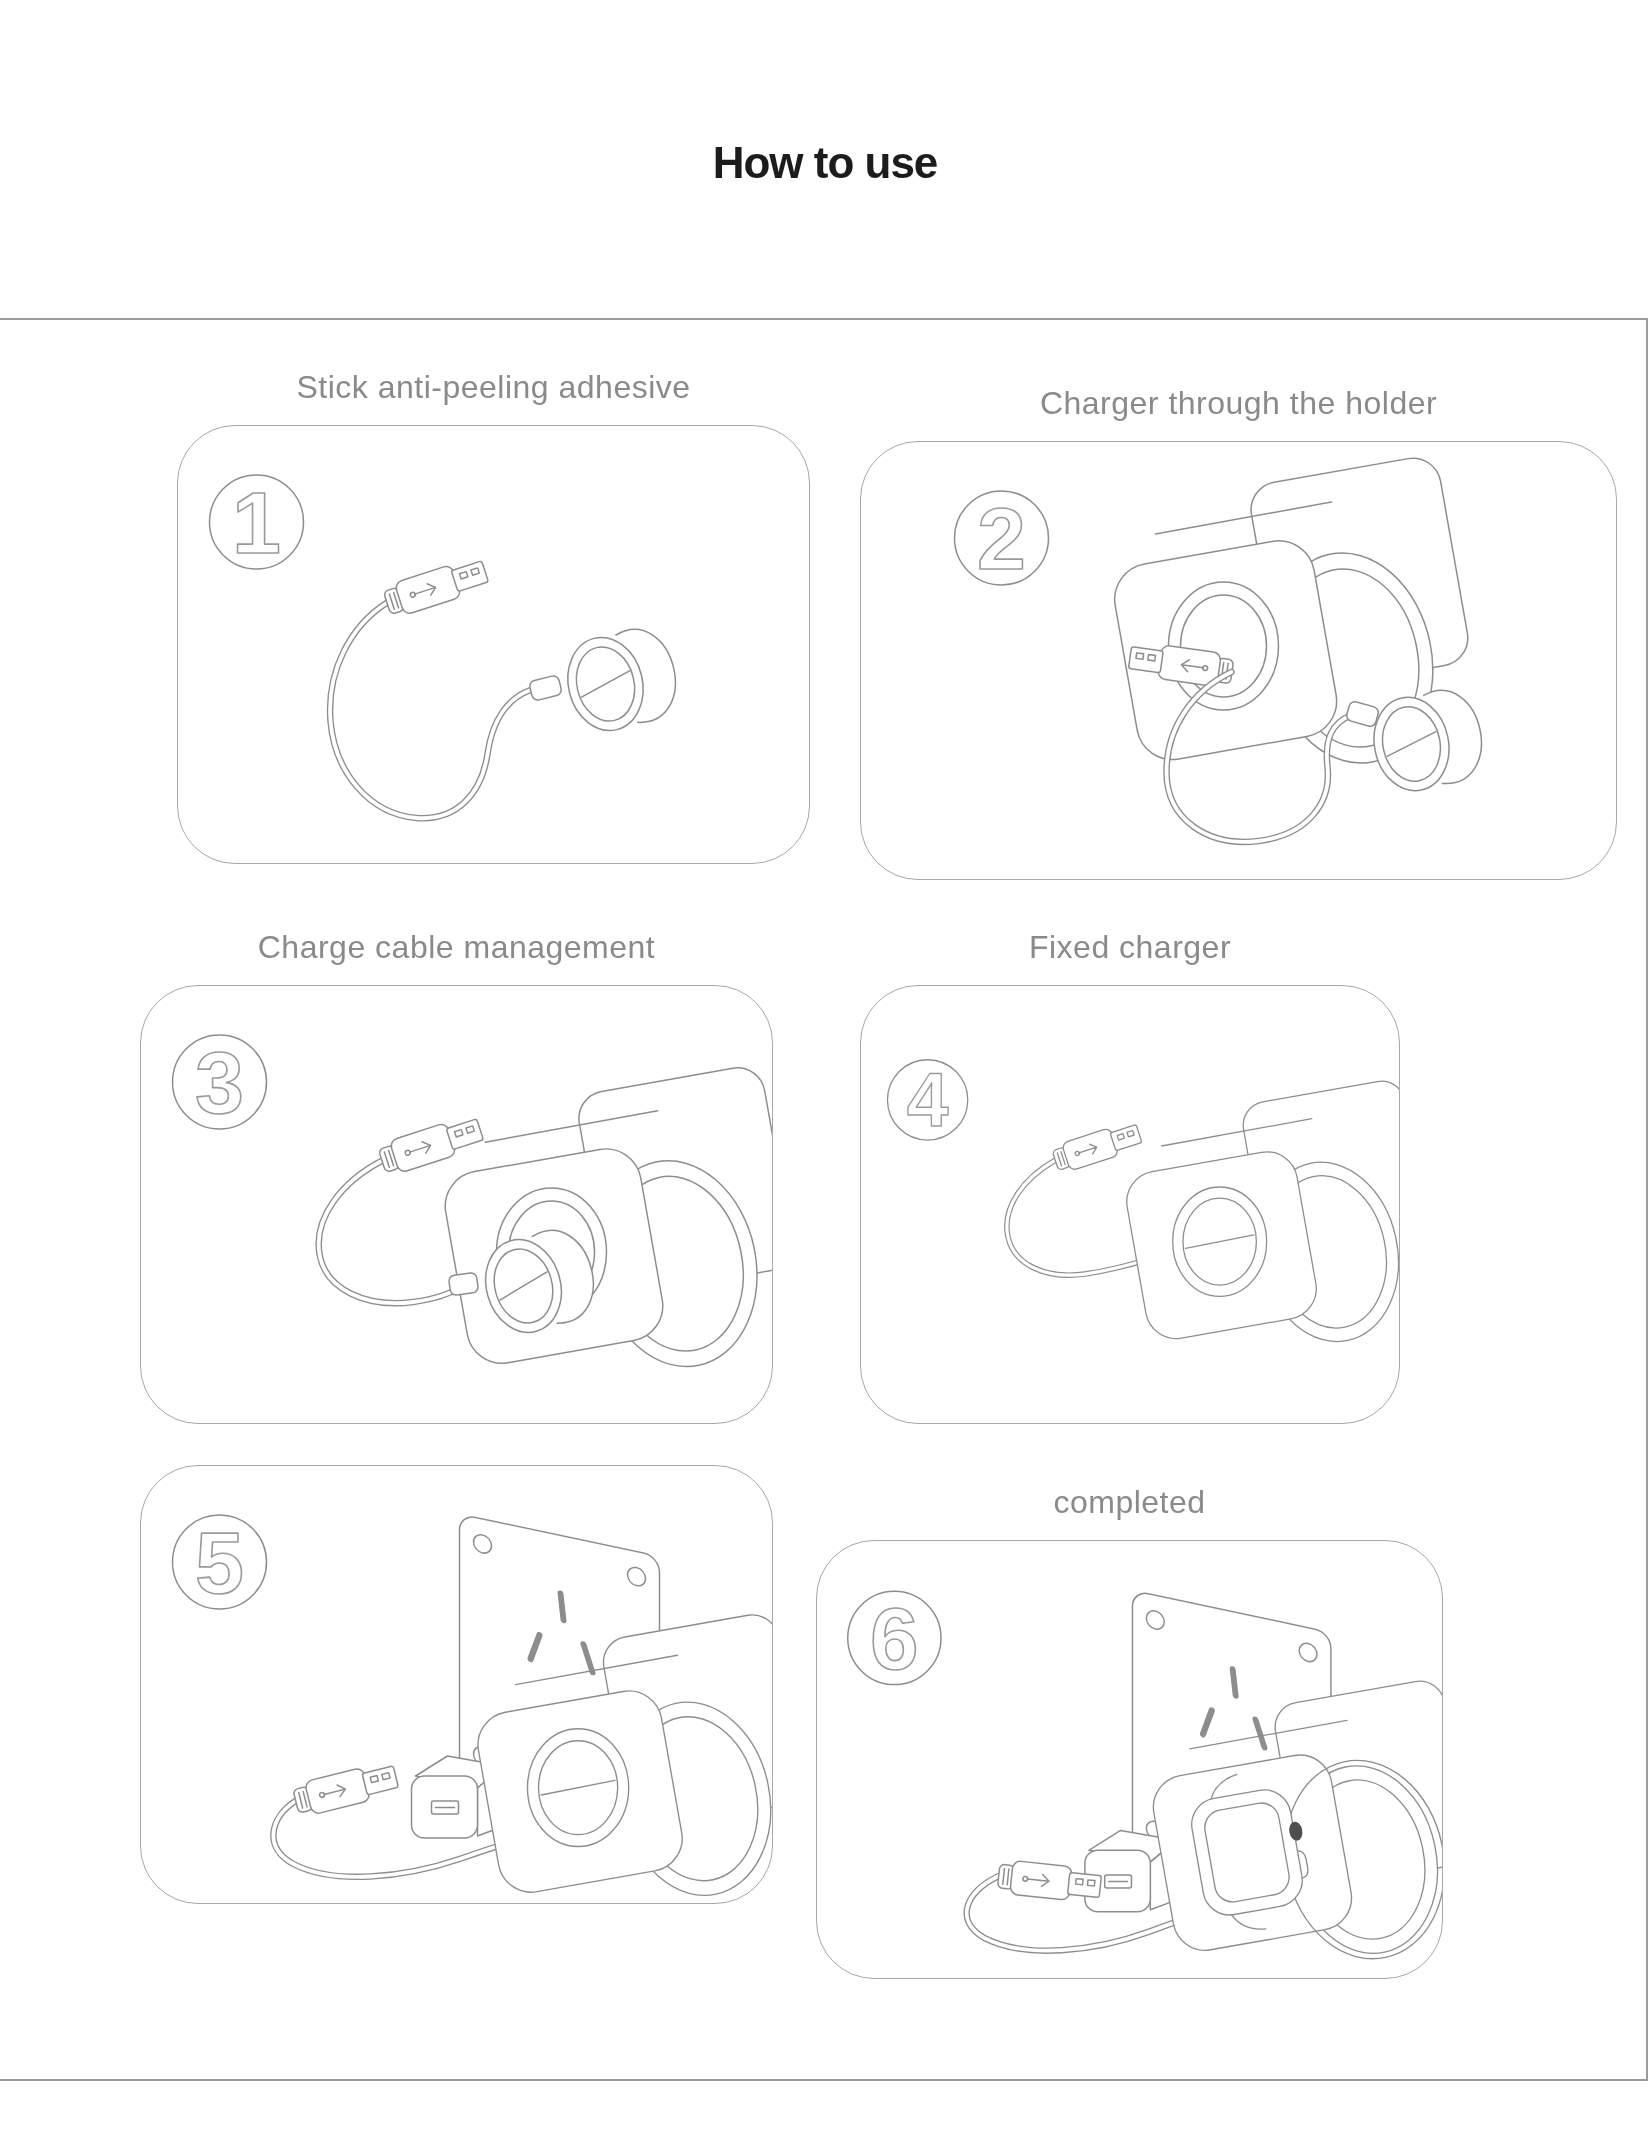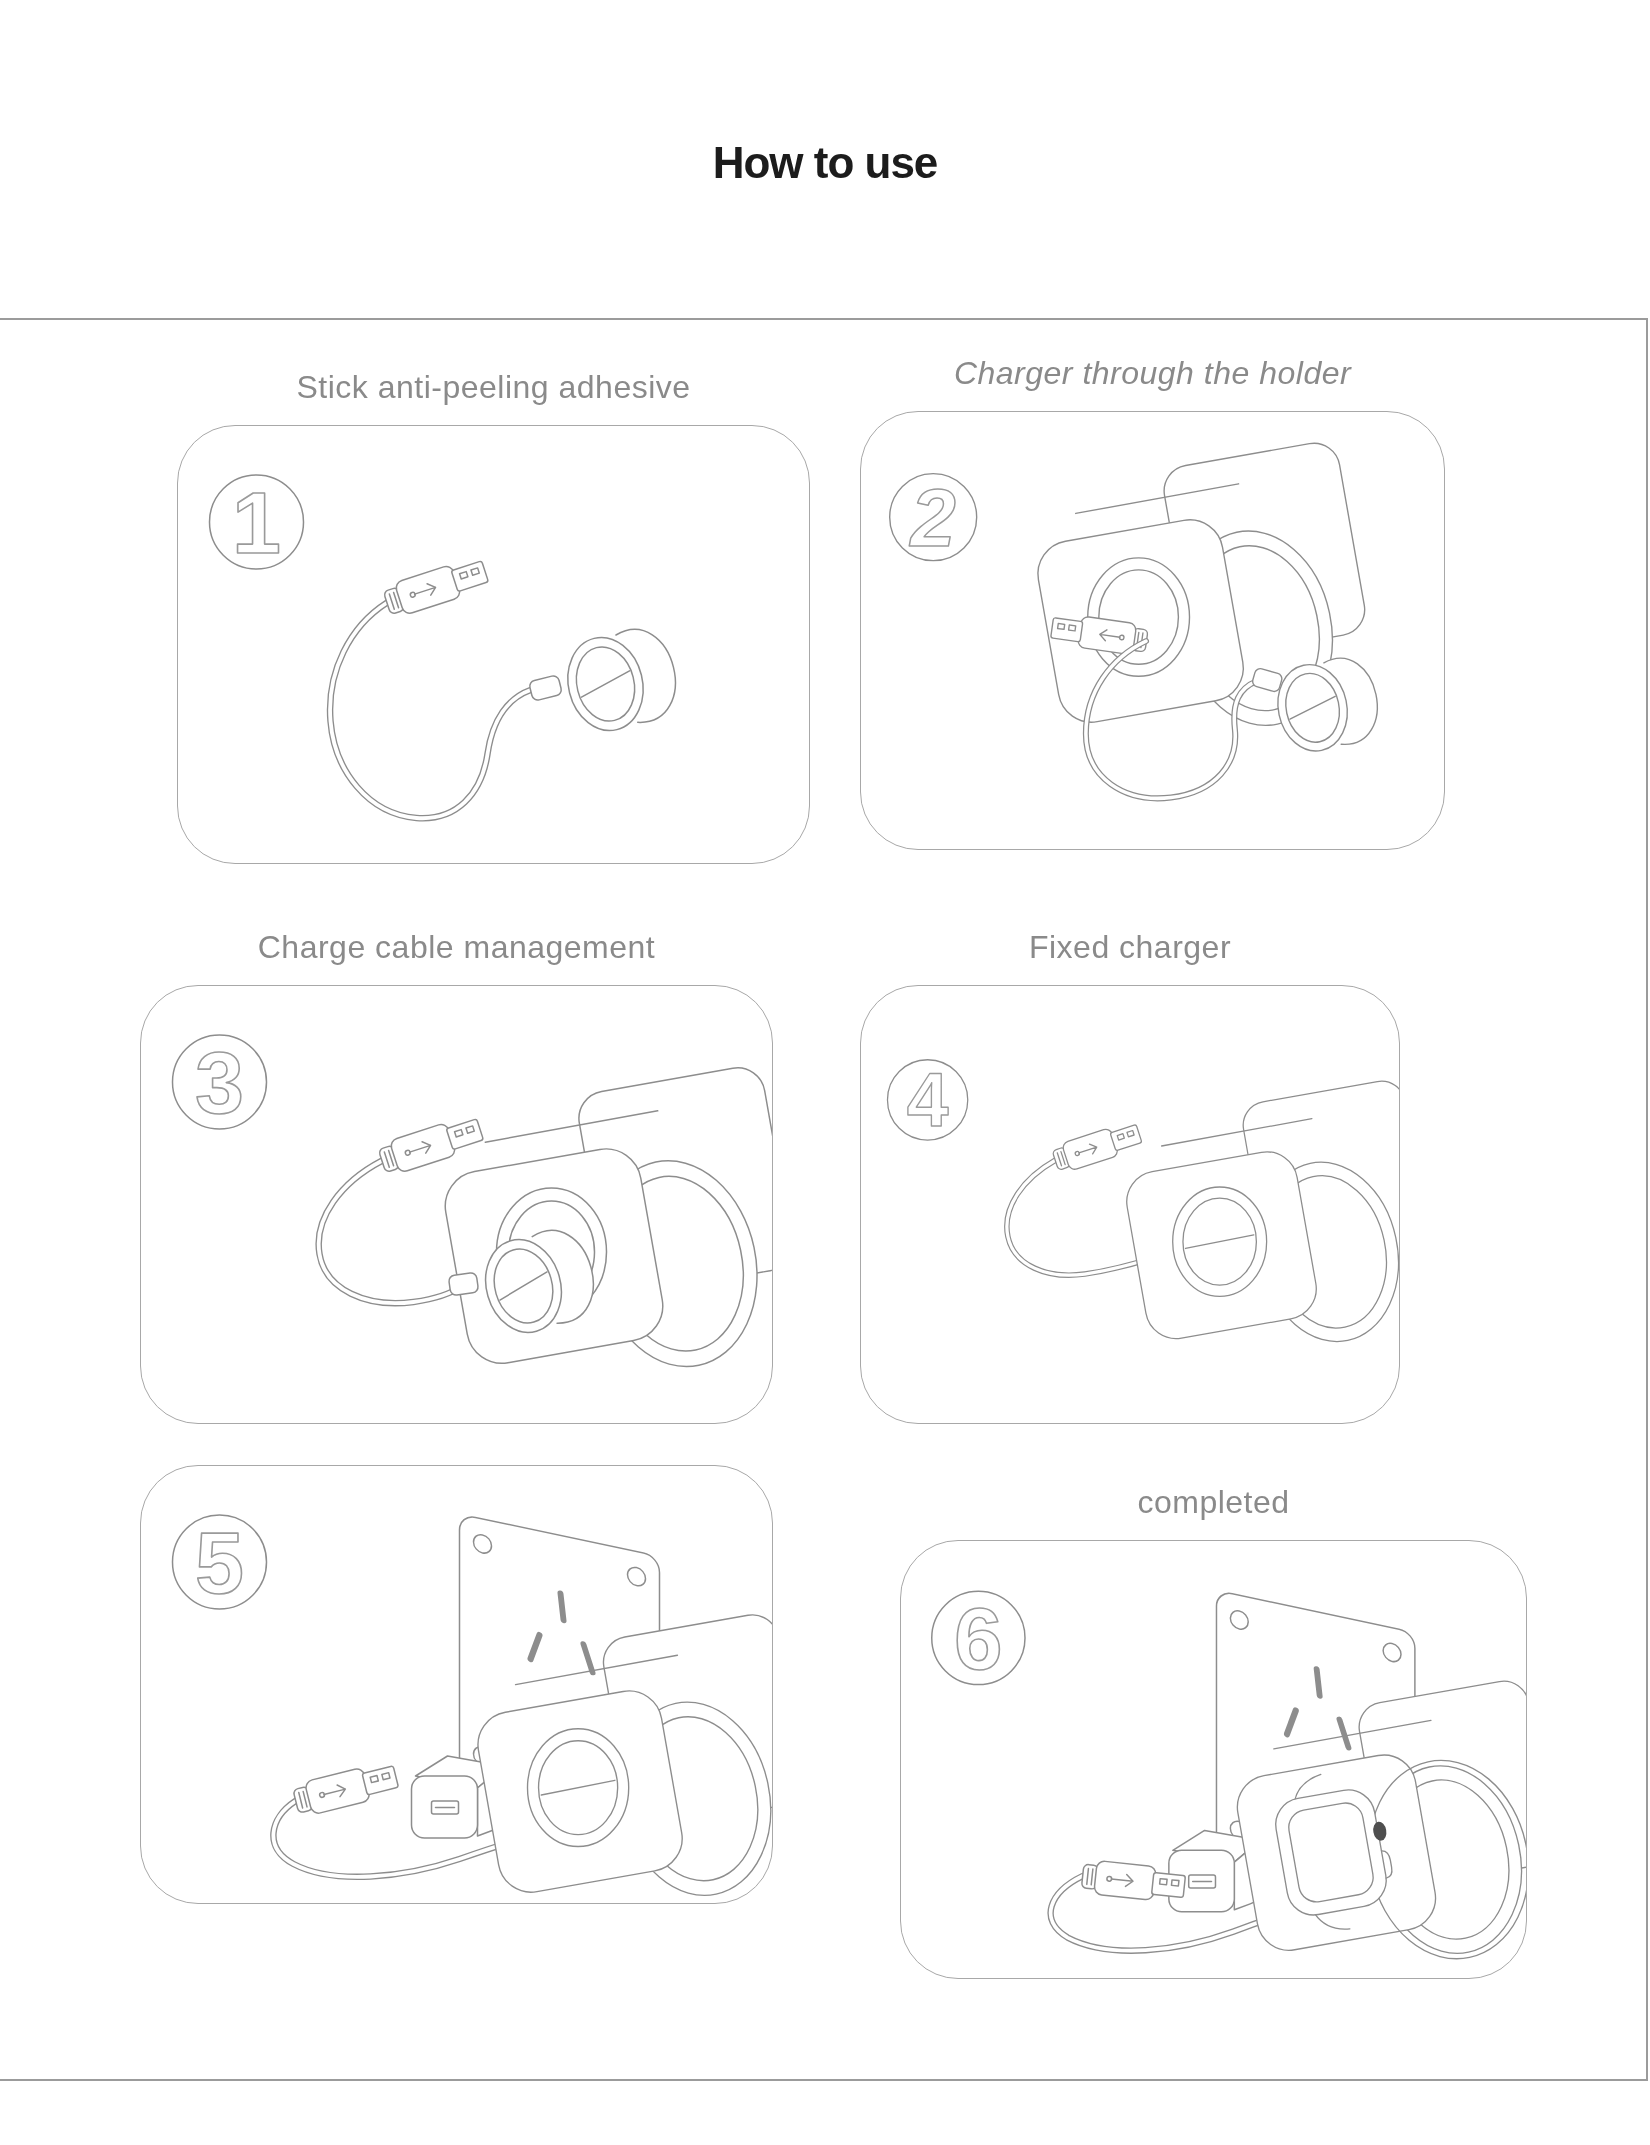--- a/index.html
+++ b/index.html
@@ -13,23 +13,23 @@
   .frame{position:absolute;left:-4px;top:318px;width:1652px;height:1763px;
     border:2px solid #9b9b9b;box-sizing:border-box;background:#fff;}
 
   .panel{position:absolute;width:633px;}
   .panel .caption{height:75px;display:flex;align-items:center;justify-content:center;
     font-size:32px;color:#8a8a8a;letter-spacing:0.5px;}
   .panel .box{height:437px;border:1.5px solid #a8a8a8;border-radius:58px;
     box-sizing:content-box;overflow:hidden;background:#fff;}
   .panel .box svg{display:block;width:100%;height:100%;}
 
-  #p1{left:140px;top:350px;padding-left:37px;}  #p2{left:860px;top:336px;width:585px;font-style:italic;}
+  #p1{left:140px;top:350px;padding-left:37px;}  #p2{left:860px;top:366px;width:757px;}
   #p3{left:140px;top:910px;}  #p4{left:860px;top:910px;width:540px;}
-  #p5{left:140px;top:1465px;} #p6{left:900px;top:1465px;width:627px;text-align:right;}
+  #p5{left:140px;top:1465px;} #p6{left:816px;top:1465px;width:627px;text-align:right;}
 
   svg.art{stroke:#8d8d8d;fill:none;stroke-width:1.5px;stroke-linecap:round;stroke-linejoin:round;}
   svg.art text{fill:none;stroke:#9a9a9a;stroke-width:1.6px;
     font-family:"Liberation Sans", sans-serif;font-weight:bold;font-size:88px;}
   .cable-out{stroke-width:6.5px;}
   .cable-in{stroke:#ffffff;stroke-width:3.8px;}
 </style>
 </head>
 <body>
 

